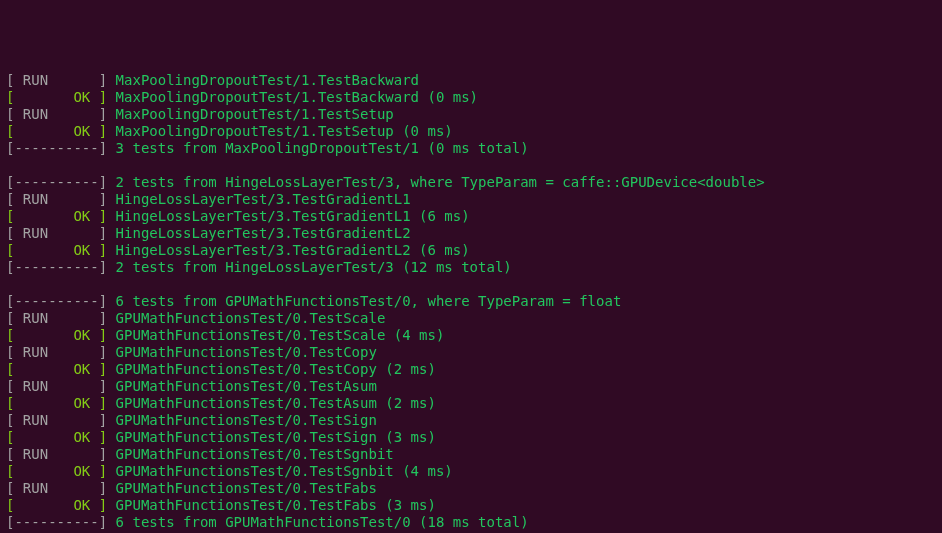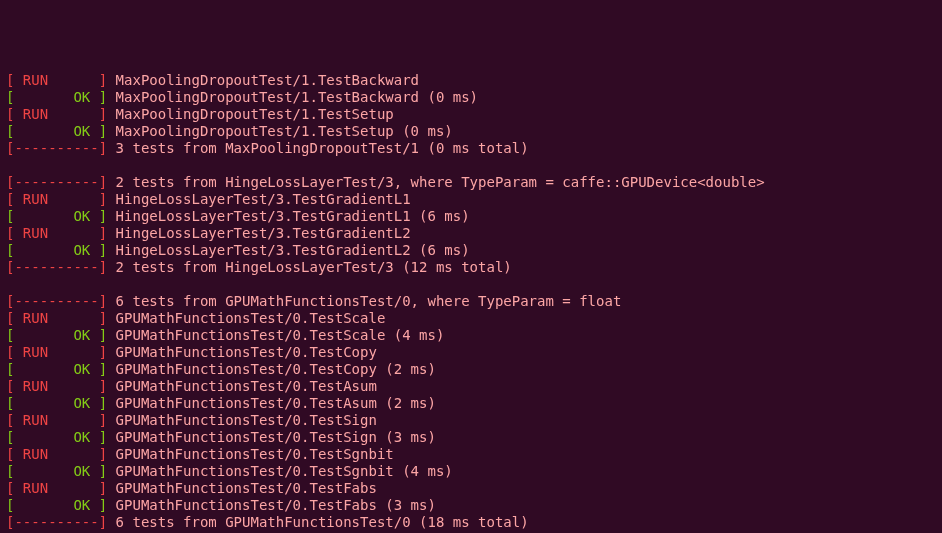--- a/index.html
+++ b/index.html
@@ -10,23 +10,23 @@
     font-size: 14px;
     line-height: 17px;
     color: #d3d7cf;
     width: 942px;
     height: 533px;
     box-sizing: border-box;
     overflow: hidden;
     white-space: pre;
   }
   .line { display: block; }
-  .g { color: #ef4444; }   
+  .g { color: #a3a3a3; }   
   .lg { color: #84cc16; }  
-  .w { color: #fca5a5; }   
+  .w { color: #22c55e; }   
 </style>
 </head>
 <body>
 
 
 
 <div id="terminal"><span class="line"><span class="g">[ RUN      ]</span> <span class="w">MaxPoolingDropoutTest/1.TestBackward</span></span><span class="line"><span class="lg">[       OK ]</span> <span class="w">MaxPoolingDropoutTest/1.TestBackward (0 ms)</span></span><span class="line"><span class="g">[ RUN      ]</span> <span class="w">MaxPoolingDropoutTest/1.TestSetup</span></span><span class="line"><span class="lg">[       OK ]</span> <span class="w">MaxPoolingDropoutTest/1.TestSetup (0 ms)</span></span><span class="line"><span class="g">[----------]</span> <span class="w">3 tests from MaxPoolingDropoutTest/1 (0 ms total)</span></span><span class="line">&nbsp;</span><span class="line"><span class="g">[----------]</span> <span class="w">2 tests from HingeLossLayerTest/3, where TypeParam = caffe::GPUDevice&lt;double&gt;</span></span><span class="line"><span class="g">[ RUN      ]</span> <span class="w">HingeLossLayerTest/3.TestGradientL1</span></span><span class="line"><span class="lg">[       OK ]</span> <span class="w">HingeLossLayerTest/3.TestGradientL1 (6 ms)</span></span><span class="line"><span class="g">[ RUN      ]</span> <span class="w">HingeLossLayerTest/3.TestGradientL2</span></span><span class="line"><span class="lg">[       OK ]</span> <span class="w">HingeLossLayerTest/3.TestGradientL2 (6 ms)</span></span><span class="line"><span class="g">[----------]</span> <span class="w">2 tests from HingeLossLayerTest/3 (12 ms total)</span></span><span class="line">&nbsp;</span><span class="line"><span class="g">[----------]</span> <span class="w">6 tests from GPUMathFunctionsTest/0, where TypeParam = float</span></span><span class="line"><span class="g">[ RUN      ]</span> <span class="w">GPUMathFunctionsTest/0.TestScale</span></span><span class="line"><span class="lg">[       OK ]</span> <span class="w">GPUMathFunctionsTest/0.TestScale (4 ms)</span></span><span class="line"><span class="g">[ RUN      ]</span> <span class="w">GPUMathFunctionsTest/0.TestCopy</span></span><span class="line"><span class="lg">[       OK ]</span> <span class="w">GPUMathFunctionsTest/0.TestCopy (2 ms)</span></span><span class="line"><span class="g">[ RUN      ]</span> <span class="w">GPUMathFunctionsTest/0.TestAsum</span></span><span class="line"><span class="lg">[       OK ]</span> <span class="w">GPUMathFunctionsTest/0.TestAsum (2 ms)</span></span><span class="line"><span class="g">[ RUN      ]</span> <span class="w">GPUMathFunctionsTest/0.TestSign</span></span><span class="line"><span class="lg">[       OK ]</span> <span class="w">GPUMathFunctionsTest/0.TestSign (3 ms)</span></span><span class="line"><span class="g">[ RUN      ]</span> <span class="w">GPUMathFunctionsTest/0.TestSgnbit</span></span><span class="line"><span class="lg">[       OK ]</span> <span class="w">GPUMathFunctionsTest/0.TestSgnbit (4 ms)</span></span><span class="line"><span class="g">[ RUN      ]</span> <span class="w">GPUMathFunctionsTest/0.TestFabs</span></span><span class="line"><span class="lg">[       OK ]</span> <span class="w">GPUMathFunctionsTest/0.TestFabs (3 ms)</span></span><span class="line"><span class="g">[----------]</span> <span class="w">6 tests from GPUMathFunctionsTest/0 (18 ms total)</span></span><span class="line">&nbsp;</span></div>
 
 
 

